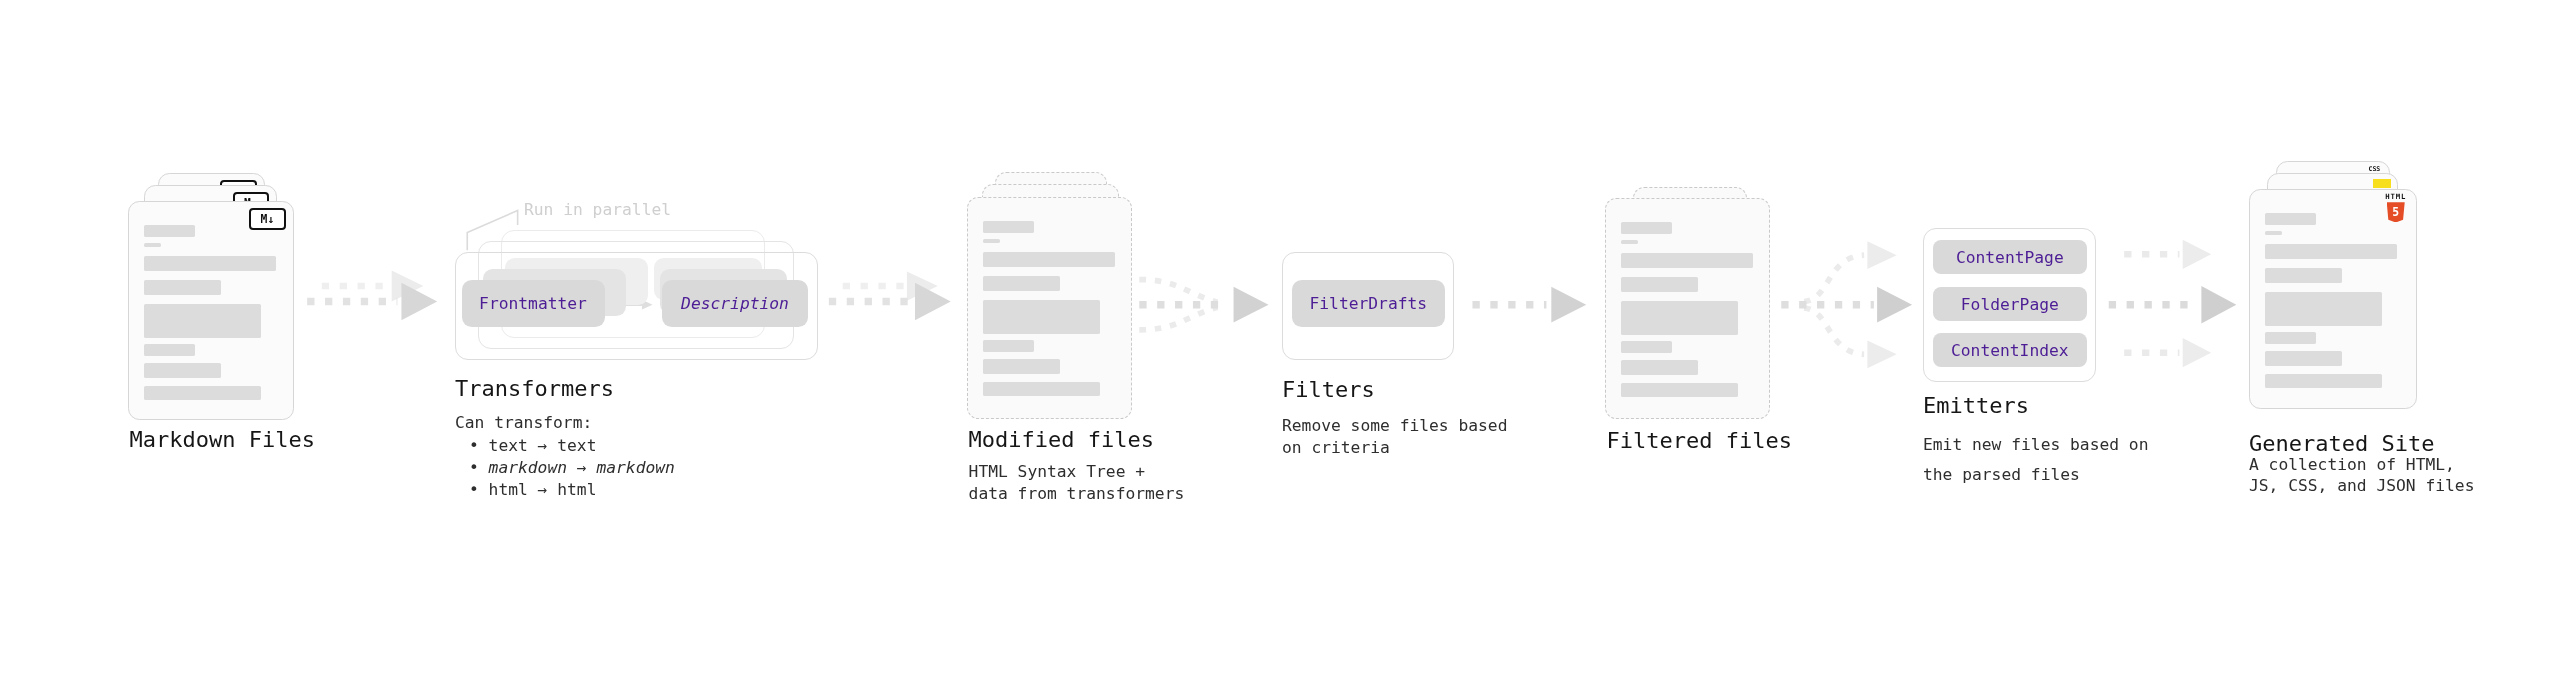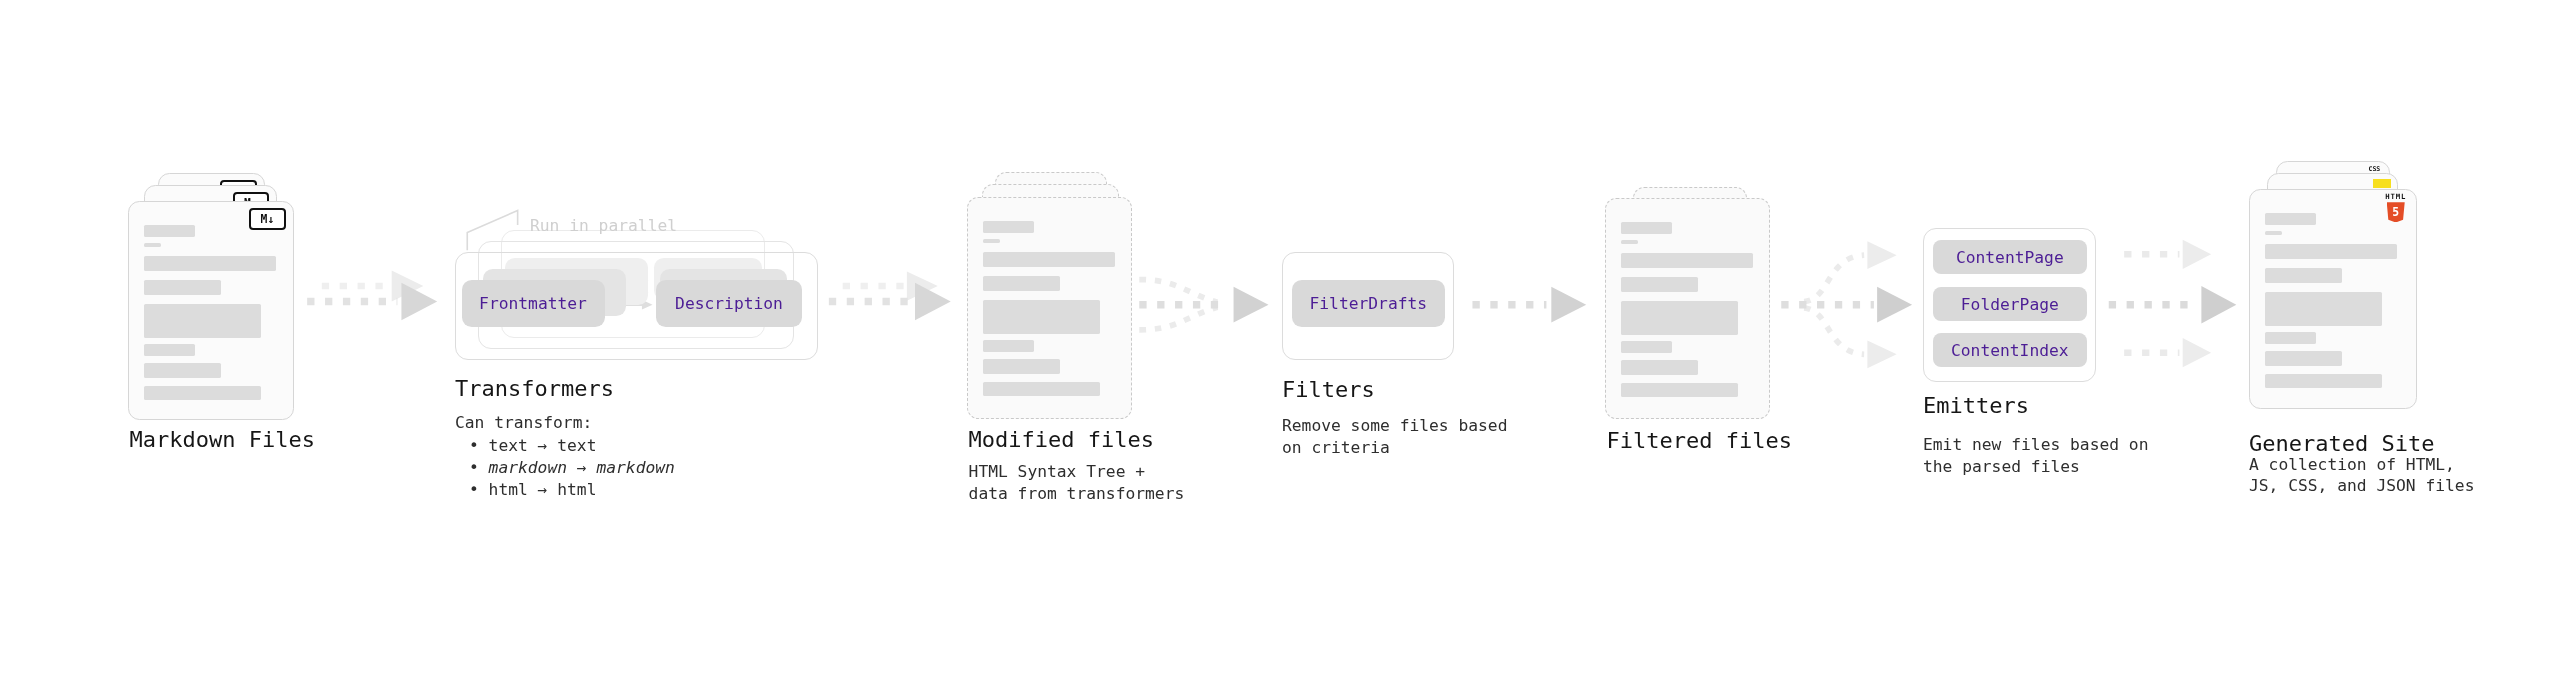--- a/index.html
+++ b/index.html
@@ -145,29 +145,29 @@
     <div class="cbox l2" style="left:46px;top:0;width:264px;height:108px;"></div>
     <div class="cbox l1" style="left:23px;top:11.4px;width:316px;height:108px;"></div>
     <div class="cbox" style="left:0;top:22px;width:363px;height:108px;"></div>
 
     <div class="pill ghost2" style="left:50px;top:28px;width:143px;height:47px;"></div>
     <div class="pill ghost1" style="left:28.4px;top:39px;width:143px;height:47px;"></div>
     <div class="pill" style="left:6.5px;top:50px;width:143px;height:47px;">Frontmatter</div>
 
     <div class="pill ghost2" style="left:199px;top:28px;width:108px;height:42px;"></div>
     <div class="pill ghost1" style="left:205px;top:39px;width:127px;height:45px;"></div>
-    <div class="pill" style="left:201px;top:50px;width:146px;height:47px;">Description</div>
+    <div class="pill" style="left:207px;top:50px;width:146px;height:47px;font-style:italic;">Description</div>
 
     <div class="title" style="left:0;top:145px;">Transformers</div>
     <div class="desc" style="left:0;top:182px;">Can transform:</div>
     <div class="desc" style="left:14px;top:205px;">• text → text</div>
     <div class="desc" style="left:14px;top:227px;font-style:italic;">• markdown → markdown</div>
     <div class="desc" style="left:14px;top:249px;">• html → html</div>
   </div>
-  <div class="annotation" style="left:524px;top:216px;margin-left:6px;">Run in parallel</div>
+  <div class="annotation" style="left:524px;top:200px;">Run in parallel</div>
 
   <div class="stage" style="left:967px;top:172px;">
     <div class="card dashed" style="left:28.4px;top:0;width:112px;height:41px;"></div>
     <div class="card dashed" style="left:14.6px;top:12.2px;width:137px;height:41px;"></div>
     <div class="card dashed" style="left:0;top:25px;width:165px;height:222px;">
       <div class="bar b1"></div>
       <div class="bar b2"></div>
       <div class="bar b3"></div>
       <div class="bar b4"></div>
       <div class="bar b5"></div>
@@ -203,21 +203,21 @@
     <div class="title" style="left:1.6px;top:240px;">Filtered files</div>
   </div>
 
   <div class="stage" style="left:1923px;top:228px;">
     <div class="cbox" style="left:0;top:0;width:173px;height:154px;"></div>
     <div class="pill" style="left:9.8px;top:12.2px;width:154px;height:34px;border-radius:8.1px;">ContentPage</div>
     <div class="pill" style="left:9.8px;top:59px;width:154px;height:34px;border-radius:8.1px;">FolderPage</div>
     <div class="pill" style="left:9.8px;top:105px;width:154px;height:34px;border-radius:8.1px;">ContentIndex</div>
     <div class="title" style="left:0;top:164px;">Emitters</div>
     <div class="desc" style="left:0;top:206px;">Emit new files based on</div>
-    <div class="desc" style="left:0;top:228px;">the parsed files</div>
+    <div class="desc" style="left:0;top:236px;">the parsed files</div>
   </div>
 
   <div class="stage" style="left:2249px;top:161px;">
     <div class="card" style="left:27px;top:0;width:114px;height:57px;">
       <div class="css-badge">
         <div class="css-text">CSS</div>
         <div class="css-bar"></div>
       </div>
     </div>
     <div class="card" style="left:18px;top:12.2px;width:131px;height:57px;">

